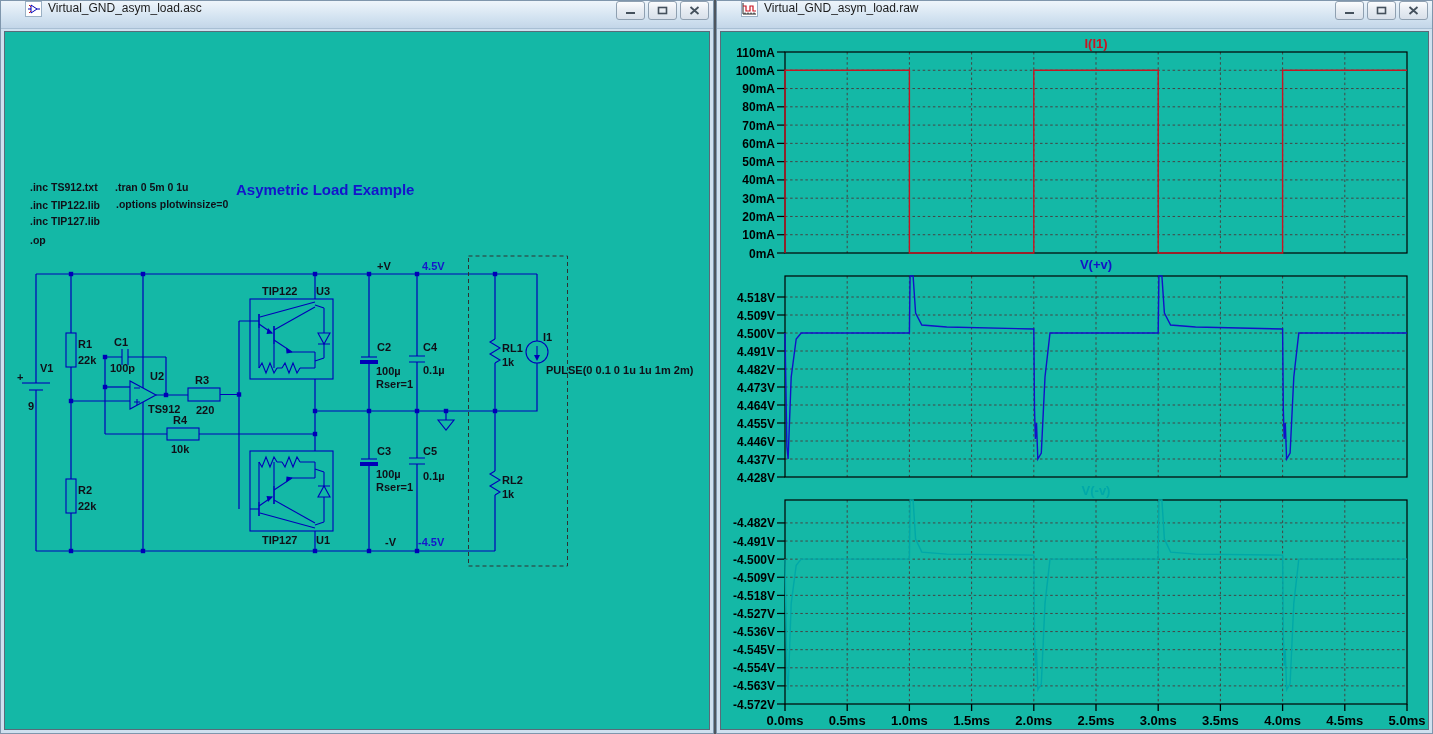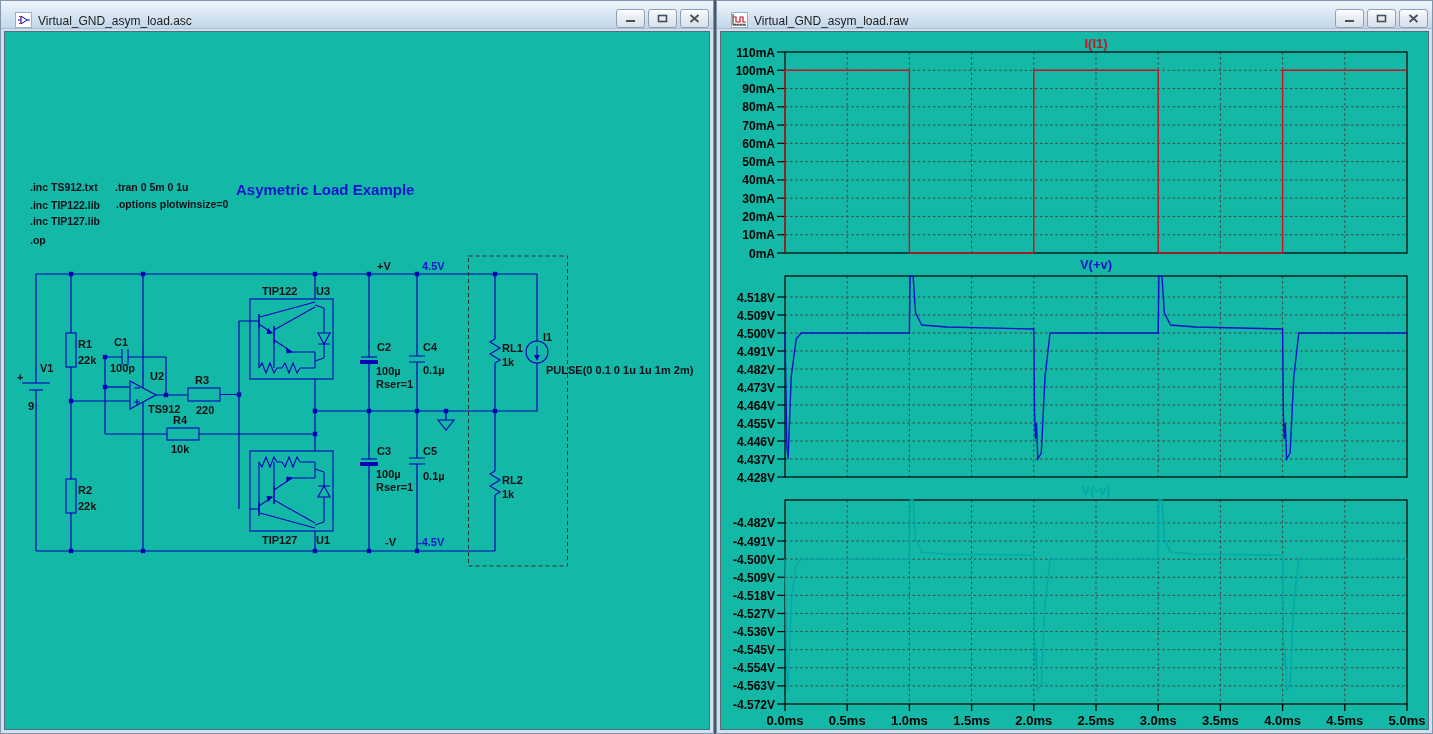--- a/index.html
+++ b/index.html
@@ -2,21 +2,21 @@
 <html><head>
 <meta charset="utf-8">
 <style>
   html,body{margin:0;padding:0;}
   body{width:1433px;height:734px;overflow:hidden;background:#4e565e;position:relative;
        font-family:"Liberation Sans", sans-serif;}
   .window{position:absolute;top:0;height:734px;background:#cfe0ef;border:1px solid #7f96ac;
           box-sizing:border-box;}
   .win-left{left:0;width:714px;}
   .win-right{left:716px;width:717px;}
-  .titlebar{height:27px;display:flex;align-items:flex-end;padding:0 4px 0 14px;
+  .titlebar{height:27px;display:flex;align-items:flex-start;padding:0 4px 0 24px;
             background:linear-gradient(#eef5fb,#cfe0ef 70%,#c3d6e8);
             border-bottom:1px solid #a8bfd4;}
   .title-icon{width:17px;height:16px;margin-right:6px;flex:0 0 auto;background:#fff;
               border:1px solid #9ab0c4;box-sizing:border-box;}
   .title-text{font-size:12px;color:#1c1c1c;white-space:nowrap;flex:1 1 auto;}
   .winbtns{display:flex;gap:3px;}
   .winbtn{width:27px;height:17px;border:1px solid #8fa0b1;border-radius:3px;
           background:linear-gradient(#fcfdfe,#e8edf3 45%,#d8e0ea);
           display:flex;align-items:center;justify-content:center;}
   .client{position:absolute;left:3px;right:3px;top:30px;bottom:3px;background:#14b8a6;

